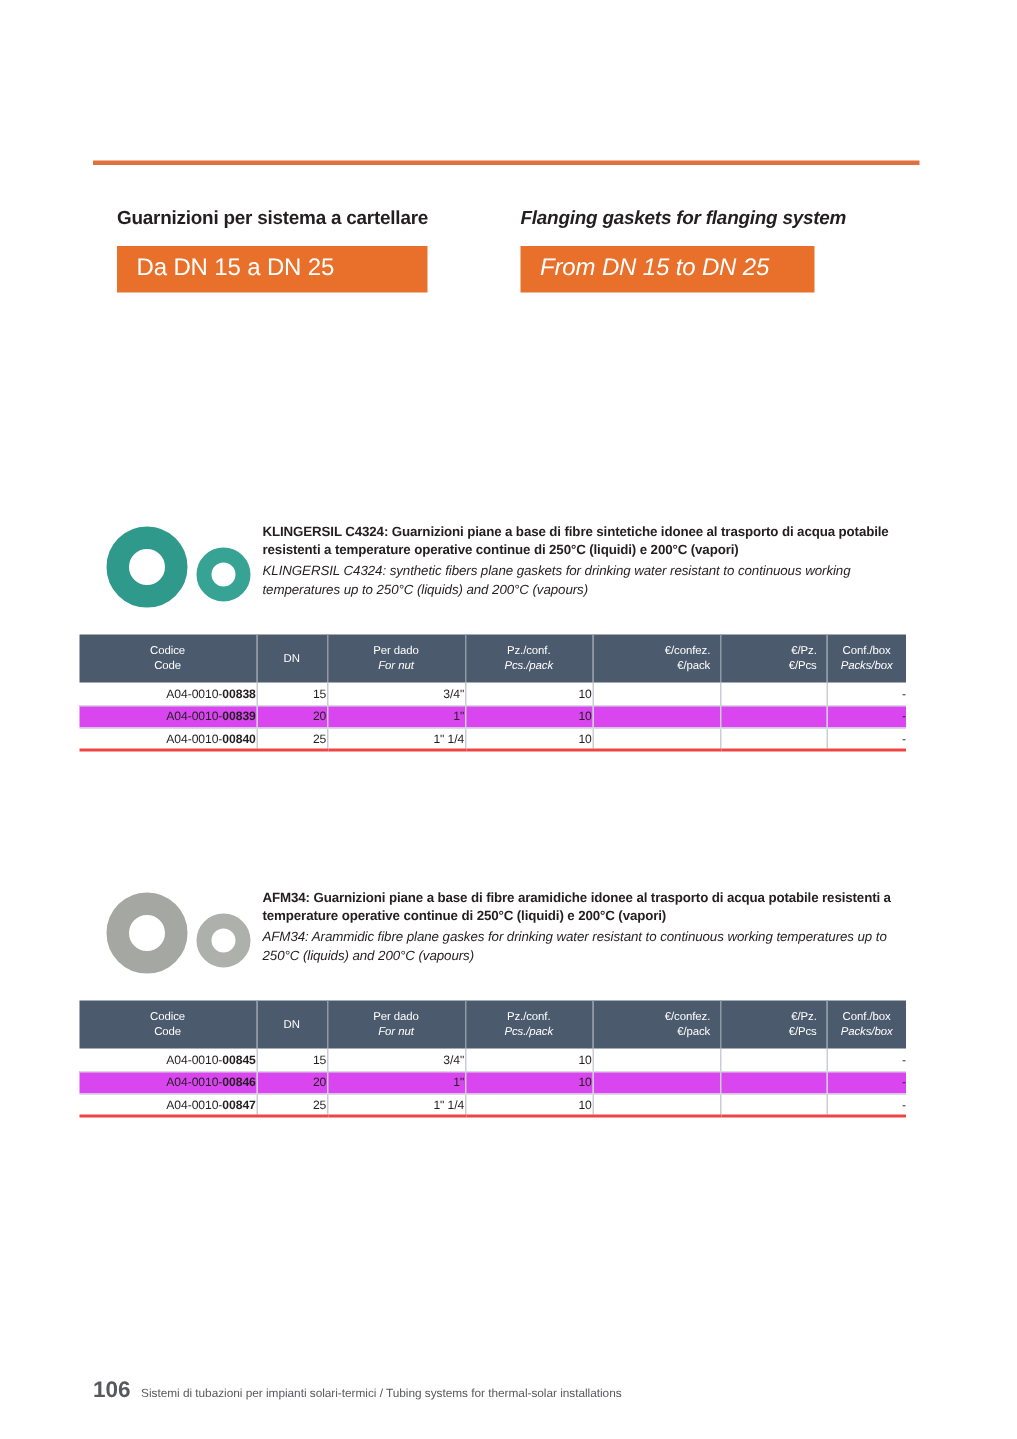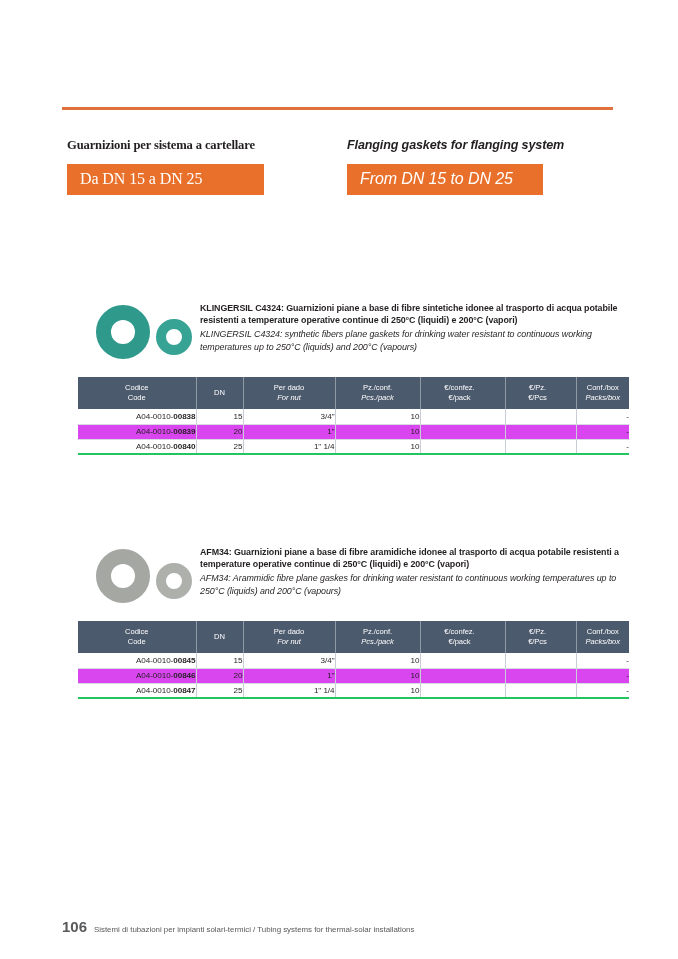--- a/index.html
+++ b/index.html
@@ -27,21 +27,21 @@
     width: 551px; height: 3px;
     background: #e1713c;
   }
 
   .titles {
     position: absolute;
     left: 62px; top: 138px;
     width: 551px;
   }
   .title-col { position: absolute; top: 0; }
-  .title-col.it { left: 5px; width: 285px; font-family: Liberation Serif, serif; }
+  .title-col.it { left: 16px; width: 285px; }
   .title-col.en { left: 285px; width: 266px; }
 
   .title-text {
     font-size: 12.6px;
     font-weight: bold;
     letter-spacing: -0.15px;
     white-space: nowrap;
     color: #231f20;
     line-height: 14px;
   }
@@ -57,21 +57,21 @@
     color: #ffffff;
     font-size: 16px;
     padding: 6px 13px 7px 13px;
     white-space: nowrap;
     letter-spacing: -0.1px;
   }
   .badge.it { padding-right: 62px; }
   .badge.en { font-style: italic; padding-right: 30px; }
 
   
-  .product { position: absolute; left: 78px; width: 551px; }
+  .product { position: absolute; left: 53px; width: 551px; margin-top: 46px; }
   .product.first { top: 297px; }
   .product.second { top: 541px; }
 
   .prod-head { position: relative; height: 78px; }
 
   .ring-art {
     position: absolute;
     left: 12px; top: 4px;
     width: 108px; height: 62px;
   }
@@ -133,41 +133,42 @@
     font-weight: normal;
     line-height: 10.2px;
     padding: 6px 0 6px 0;
     border-right: 1px solid #8f99a6;
     vertical-align: middle;
     text-align: center;
     letter-spacing: -0.05px;
   }
   table.spec thead th:last-child { border-right: none; }
   table.spec thead th.num {
+    text-align: right;
     padding-right: 6px;
   }
   table.spec thead th em {
     font-style: italic;
     display: block;
   }
   table.spec thead th span.l1 { display: block; }
 
   table.spec tbody td {
     font-size: 8.1px;
     color: #231f20;
     height: 15px;
     padding: 0;
     text-align: right;
     border-right: 1px solid #c9ced6;
     border-bottom: 1px solid #d7dbe0;
     letter-spacing: -0.05px;
   }
   table.spec tbody td:last-child { border-right: none; }
   table.spec tbody tr.alt td { background: #d946ef; }
-  table.spec tbody tr:last-child td { border-bottom: 2px solid #22c55e; }
+  table.spec tbody tr:last-child td { border-bottom: 2px solid #ef4444; }
 
   td.code .pre { font-weight: normal; }
   td.code .suf { font-weight: bold; }
 
   .col-code  { width: 118px; }
   .col-dn    { width: 47px; }
   .col-nut   { width: 92px; }
   .col-pack  { width: 85px; }
   .col-price { width: 85px; }
   .col-unit  { width: 71px; }

